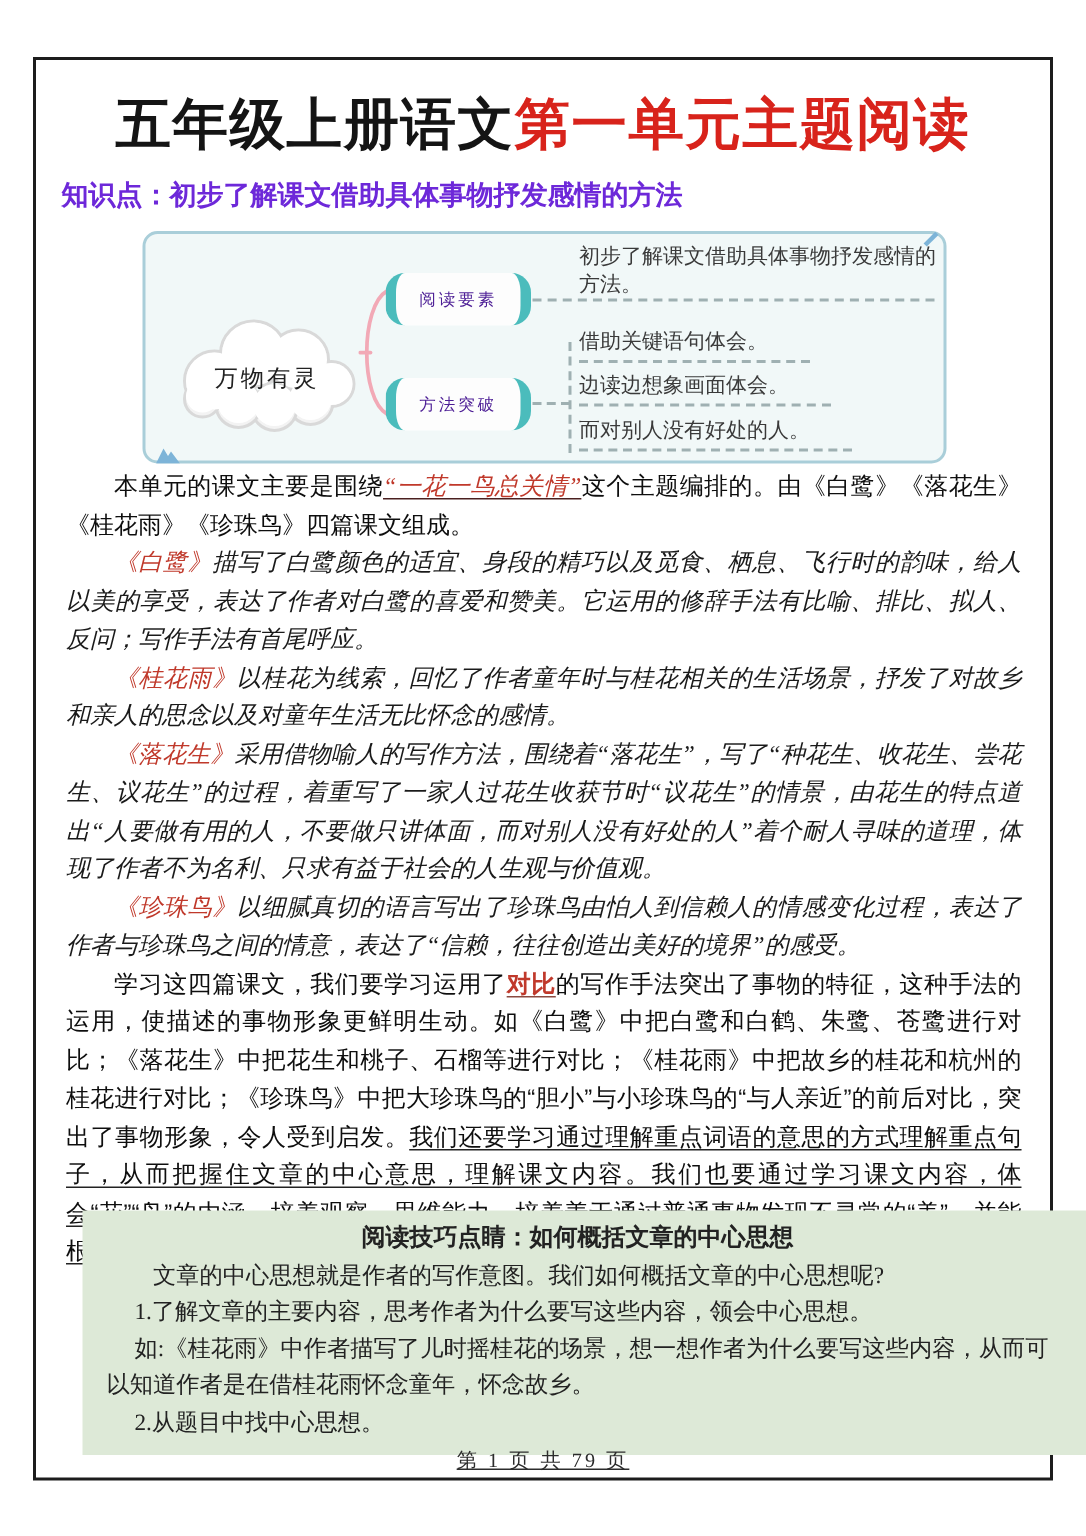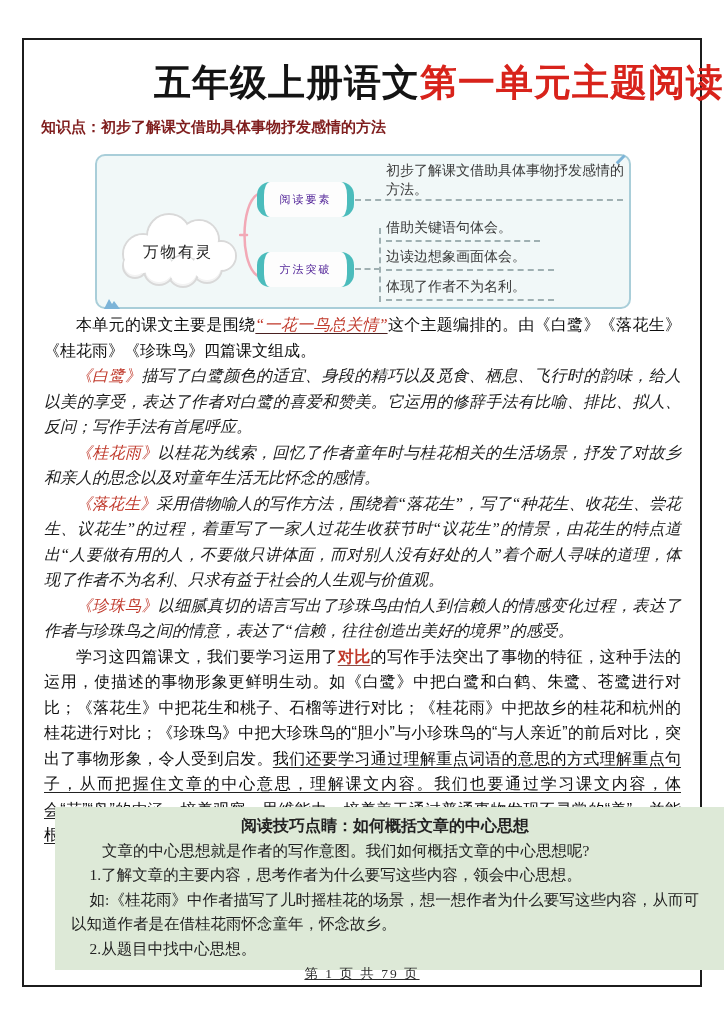--- a/index.html
+++ b/index.html
@@ -11,27 +11,27 @@
     font-family: "Liberation Sans", sans-serif;
     overflow: hidden;
   }
   .frame {
     position: absolute; left: 22px; top: 38px; width: 680px; height: 949px;
     border: 2px solid #1c1c1c;
   }
   
   .main-title {
     position: absolute; left: 0; top: 58px; width: 724px;
-    text-align: right; font-weight: 900; font-size: 37px; letter-spacing: 1px;
+    text-align: center; font-weight: 900; font-size: 37px; letter-spacing: 1px;
     color: #141414; white-space: nowrap;
   }
   .main-title .red { color: #d8231b; }
   .kp-heading {
     position: absolute; left: 41px; top: 118px; width: 640px;
-    font-weight: 700; font-size: 15px; color: #7f1d1d;
+    font-weight: 700; font-size: 18px; color: #6d28d9;
   }
   
   .mindmap {
     position: absolute; left: 95px; top: 154px; width: 536px; height: 155px;
     border: 2.5px solid #a9ced9; border-radius: 10px;
     background: #f1f8f8;
   }
   .mm-corner-br { position: absolute; right: 3px; top: 2px; width: 11px; height: 2.5px;
     background: #7db4d8; transform: rotate(-45deg); }
   .mm-mountain { position: absolute; left: 7px; bottom: -2px; }
@@ -164,21 +164,21 @@
       <span>方法突破</span>
     </div>
 
     <div class="mm-dash-long"></div>
     <div class="mm-dash-h2"></div>
     <div class="mm-dash-v"></div>
 
     <div class="mm-text1">初步了解课文借助具体事物抒发感情的方法。</div>
     <div class="mm-item i1">借助关键语句体会。</div>
     <div class="mm-item i2">边读边想象画面体会。</div>
-    <div class="mm-item i3">体现了作者不为名利。</div>
+    <div class="mm-item i3">而对别人没有好处的人。</div>
   </div>
 
   <div class="body-text">
     <p class="p-plain"><span>本单元的课文主要是围绕</span><span class="red-underline">“一花一鸟总关情”</span><span>这个主题编排的。由《白鹭》《落花生》《桂花雨》《珍珠鸟》四篇课文组成。</span></p>
 
     <p class="p-kai"><span class="red-accent">《白鹭》</span><span>描写了白鹭颜色的适宜、身段的精巧以及觅食、栖息、飞行时的韵味，给人以美的享受，表达了作者对白鹭的喜爱和赞美。它运用的修辞手法有比喻、排比、拟人、反问；写作手法有首尾呼应。</span></p>
 
     <p class="p-kai"><span class="red-accent">《桂花雨》</span><span>以桂花为线索，回忆了作者童年时与桂花相关的生活场景，抒发了对故乡和亲人的思念以及对童年生活无比怀念的感情。</span></p>
 
     <p class="p-kai"><span class="red-accent">《落花生》</span><span>采用借物喻人的写作方法，围绕着“落花生”，写了“种花生、收花生、尝花生、议花生”的过程，着重写了一家人过花生收获节时“议花生”的情景，由花生的特点道出“人要做有用的人，不要做只讲体面，而对别人没有好处的人”着个耐人寻味的道理，体现了作者不为名利、只求有益于社会的人生观与价值观。</span></p>

